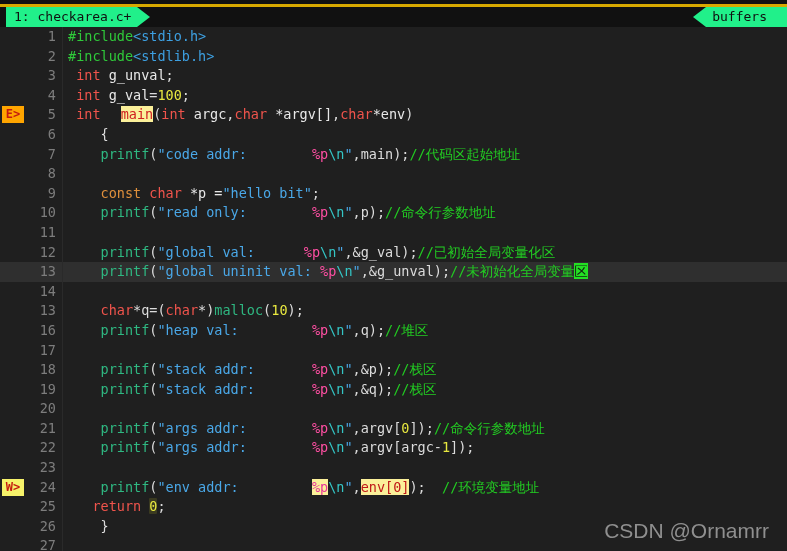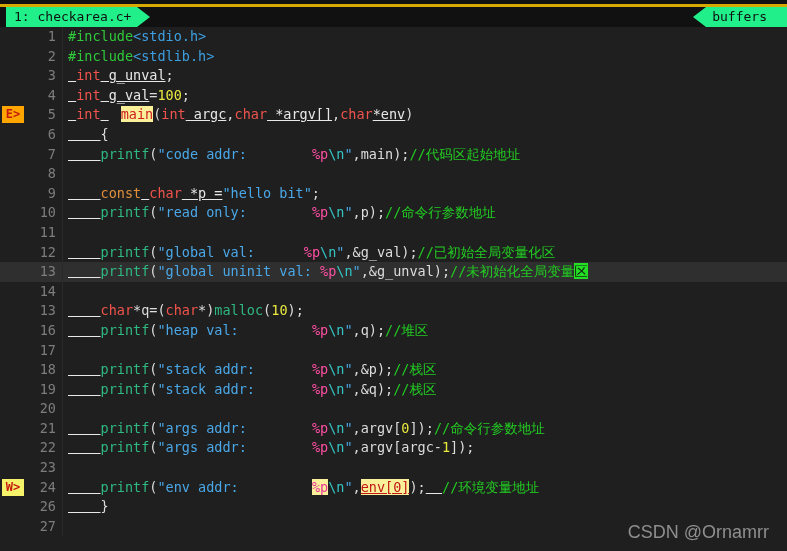--- a/index.html
+++ b/index.html
@@ -54,39 +54,39 @@
     text-align:right;color:#7d7d7d;font-size:13.5px;
   }
   .sep{position:absolute;left:62px;top:0;width:1px;height:19.6px;background:#2a2a2a;}
   .code{position:absolute;left:68px;top:0;right:0;}
 
   
   .pp      {color:#2fc93a;text-align:center;}   
   .hdr     {color:#3d9fe0;}   
   .kw      {color:#f0544c;}   
   .kw2     {color:#e0903c;}   
-  .id      {color:#e8e8e8;text-decoration:underline;}
+  .id      {color:#e8e8e8;}
   .num     {color:#e8e840;}
   .fn      {color:#2fb882;}   
   .str     {color:#4aa8e8;}
   .fmt     {color:#ff4fa3;}   
   .esc     {color:#34c6c6;}   
   .cmt     {color:#22cc22;margin-top:36px;}
   .pun     {color:#dcdcdc;}
 
   .hl-main {background:#fbf09a;color:#d02020;margin-left:12px;}
   .hl-y    {background:#fbf09a;}
   .hl-y.fmt{color:#e8349a;}
   .hl-y.id {color:#c01818;}
   .hl-num  {background:#3a3a20;color:#e8e840;border-radius:1px;}
   .cursor  {background:#24e024;color:#102010;}
 
   .watermark{
     position:absolute;right:18px;bottom:8px;
-    color:#8f8f8f;font-size:18px;
+    color:#8f8f8f;font-size:21px;
     font-family:"Liberation Sans",sans-serif;
   }
 </style>
 </head>
 <body>
 
 <div id="app">
 
   <div class="topbar">
     <div class="topline"></div>
@@ -120,18 +120,19 @@
       <div class="row"><div class="lineno">13</div><div class="sep"></div><div class="code"><span class="id">    </span><span class="kw">char</span><span class="pun">*q=(</span><span class="kw">char</span><span class="pun">*)</span><span class="fn">malloc</span><span class="pun">(</span><span class="num">10</span><span class="pun">)</span><span class="pun">;</span></div></div>
       <div class="row"><div class="lineno">16</div><div class="sep"></div><div class="code"><span class="id">    </span><span class="fn">printf</span><span class="pun">(</span><span class="str">"heap val:         </span><span class="fmt">%p</span><span class="esc">\n</span><span class="str">"</span><span class="pun">,q)</span><span class="pun">;</span><span class="cmt">//堆区</span></div></div>
       <div class="row"><div class="lineno">17</div><div class="sep"></div><div class="code"></div></div>
       <div class="row"><div class="lineno">18</div><div class="sep"></div><div class="code"><span class="id">    </span><span class="fn">printf</span><span class="pun">(</span><span class="str">"stack addr:       </span><span class="fmt">%p</span><span class="esc">\n</span><span class="str">"</span><span class="pun">,&amp;p)</span><span class="pun">;</span><span class="cmt">//栈区</span></div></div>
       <div class="row"><div class="lineno">19</div><div class="sep"></div><div class="code"><span class="id">    </span><span class="fn">printf</span><span class="pun">(</span><span class="str">"stack addr:       </span><span class="fmt">%p</span><span class="esc">\n</span><span class="str">"</span><span class="pun">,&amp;q)</span><span class="pun">;</span><span class="cmt">//栈区</span></div></div>
       <div class="row"><div class="lineno">20</div><div class="sep"></div><div class="code"></div></div>
       <div class="row"><div class="lineno">21</div><div class="sep"></div><div class="code"><span class="id">    </span><span class="fn">printf</span><span class="pun">(</span><span class="str">"args addr:        </span><span class="fmt">%p</span><span class="esc">\n</span><span class="str">"</span><span class="pun">,argv[</span><span class="num">0</span><span class="pun">])</span><span class="pun">;</span><span class="cmt">//命令行参数地址</span></div></div>
       <div class="row"><div class="lineno">22</div><div class="sep"></div><div class="code"><span class="id">    </span><span class="fn">printf</span><span class="pun">(</span><span class="str">"args addr:        </span><span class="fmt">%p</span><span class="esc">\n</span><span class="str">"</span><span class="pun">,argv[argc-</span><span class="num">1</span><span class="pun">])</span><span class="pun">;</span></div></div>
       <div class="row"><div class="lineno">23</div><div class="sep"></div><div class="code"></div></div>
       <div class="row"><div class="mark warn">W&gt;</div><div class="lineno">24</div><div class="sep"></div><div class="code"><span class="id">    </span><span class="fn">printf</span><span class="pun">(</span><span class="str">"env addr:         </span><span class="hl-y fmt">%p</span><span class="esc">\n</span><span class="str">"</span><span class="pun">,</span><span class="hl-y id">env[0]</span><span class="pun">)</span><span class="pun">;</span><span class="id">  </span><span class="cmt">//环境变量地址</span></div></div>
+      <div class="row"><div class="lineno">25</div><div class="sep"></div><div class="code"><span class="id">   </span><span class="kw">return</span><span class="id"> </span><span class="hl-num">0</span><span class="pun">;</span></div></div>
       <div class="row"><div class="lineno">26</div><div class="sep"></div><div class="code"><span class="id">    </span><span class="pun">}</span></div></div>
       <div class="row"><div class="lineno">27</div><div class="sep"></div><div class="code"></div></div>
     </div>
 
   <div class="watermark">CSDN @Ornamrr</div>
 </div>
 
 </body></html>

